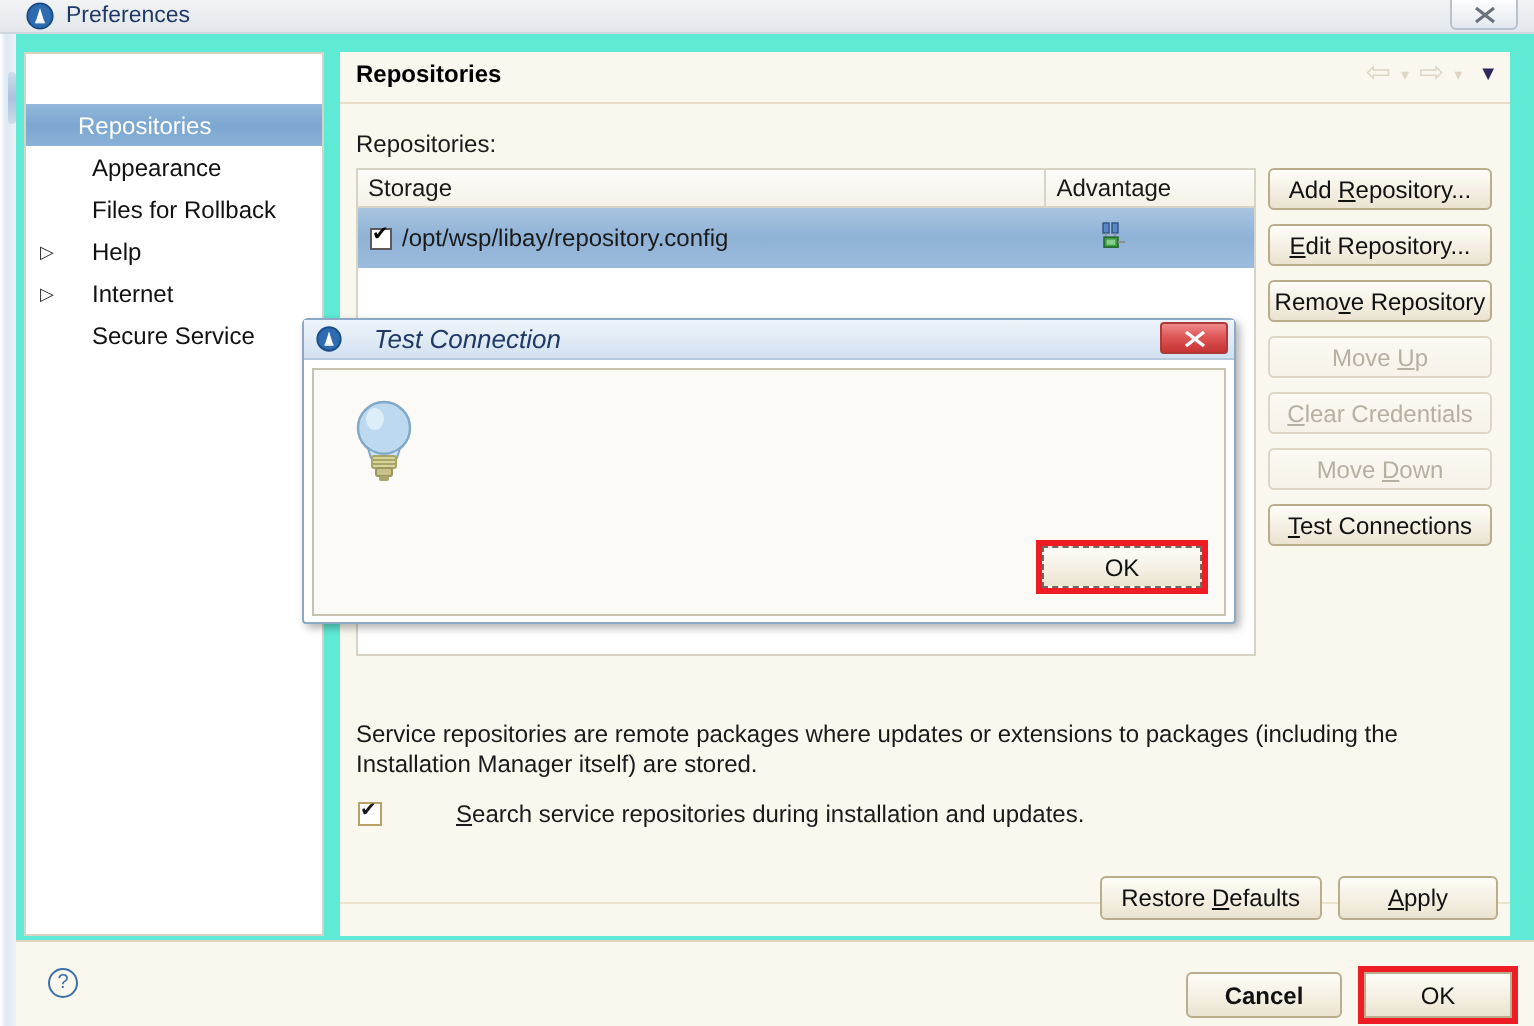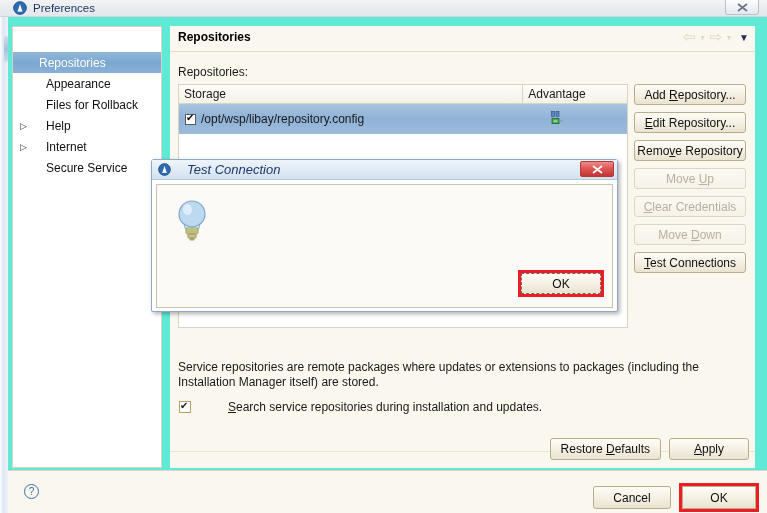--- a/index.html
+++ b/index.html
@@ -336,21 +336,21 @@
     display: flex; align-items: center; justify-content: center;
     box-sizing: border-box;
   }
   #footer-buttons {
     position: absolute;
     right: 8px; top: 12px;
     display: flex;
     align-items: center;
     gap: 8px;
   }
-  #btn-cancel { width: 78px; height: 23px; }
+  #btn-cancel { width: 78px; height: 23px; font-weight: bold; }
   #ok-highlight-wrap {
     border: 3px solid #ee1c24;
     padding: 0;
     display: inline-block;
     box-sizing: border-box;
   }
   #btn-ok-main { width: 74px; height: 23px; border-radius: 0; }
 
   
   #test-dialog {

